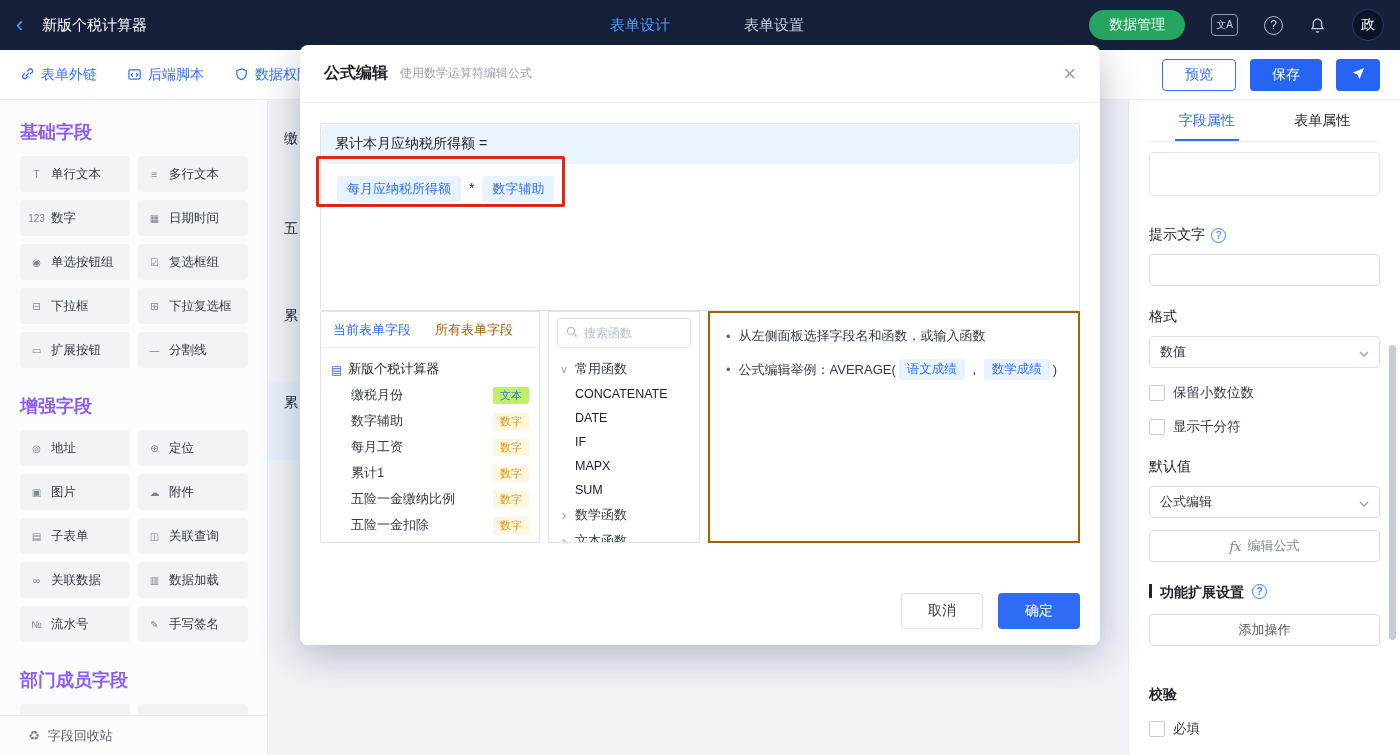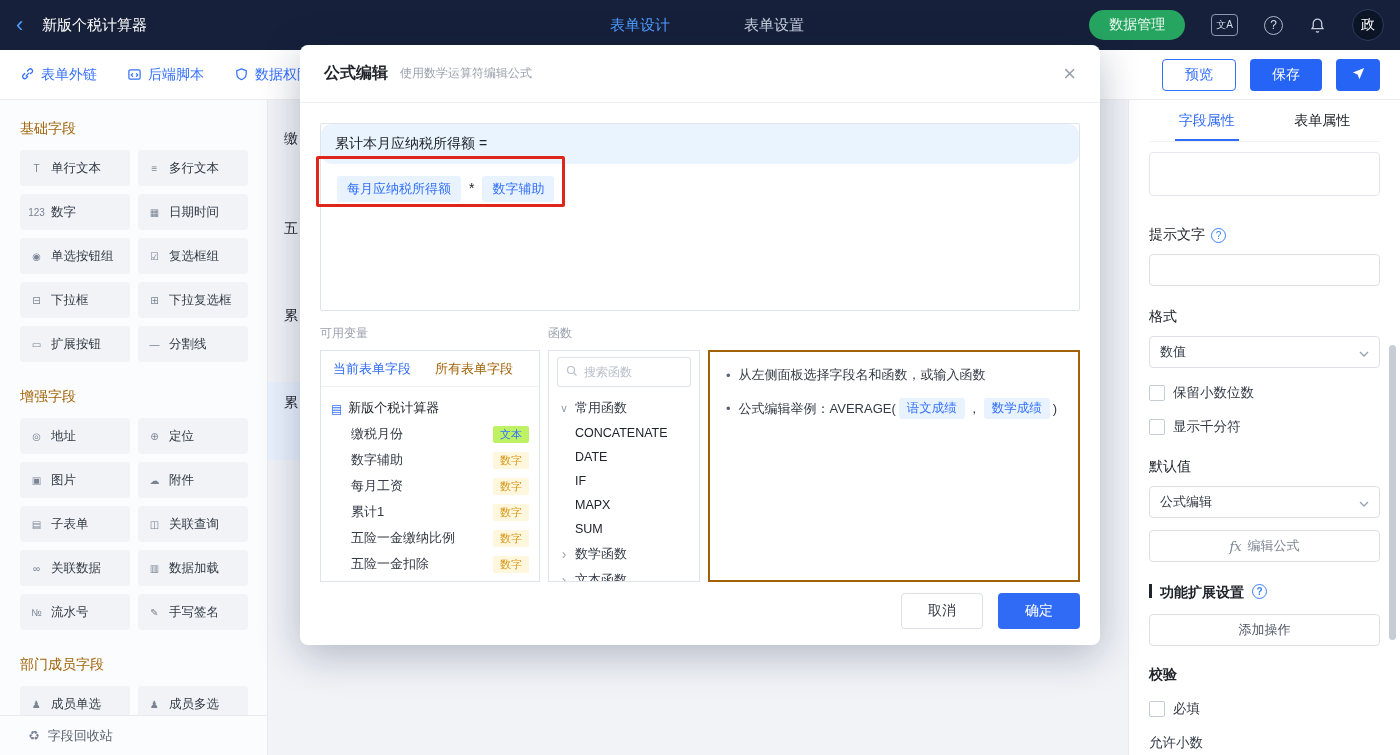--- a/index.html
+++ b/index.html
@@ -38,21 +38,21 @@
   .btn-outline-blue { height:32px; padding:0 22px; border:1px solid var(--accent,#3370ff);
     color:var(--accent,#3370ff); background:#fff; border-radius:4px; font-size:14px; cursor:pointer; }
   .btn-blue { height:32px; padding:0 22px; background:#2564f5; color:#fff; border:none;
     border-radius:4px; font-size:14px; cursor:pointer; }
   .btn-share { width:44px; height:32px; background:#2564f5; border:none; border-radius:4px;
     color:#fff; display:flex; align-items:center; justify-content:center; cursor:pointer; }
 
   
   .sidebar { position:absolute; top:100px; left:0; width:268px; height:655px; background:#fbfcfd;
     border-right:1px solid #e8eaee; padding:20px 20px 0; z-index:1; }
-  .side-section-title { font-size:14px; font-weight:normal; color:#a16207; margin-bottom:12px; }
+  .side-section-title { font-size:18px; font-weight:bold; color:#8b5cf6; margin-bottom:12px; }
   .side-section + .side-section { margin-top:26px; }
   .side-grid { display:grid; grid-template-columns:110px 110px; gap:8px; }
   .side-item { height:36px; background:#f1f3f6; border-radius:4px; display:flex; align-items:center;
     padding:0 8px; gap:6px; cursor:grab; }
   .side-item .ficon { font-size:10px; color:#7a8494; width:17px; text-align:center; flex:none; }
   .side-item .flabel { font-size:12.5px; color:#333a45; white-space:nowrap; }
   .side-recycle { position:absolute; bottom:0; left:0; width:267px; height:40px; background:#fbfcfd;
     border-top:1px solid #e8eaee; display:flex; align-items:center; padding:0 28px; gap:8px;
     color:#5a6372; font-size:13px; cursor:pointer; }
   .ricon::before { content:"♻"; font-size:13px; color:#7a8494; }
@@ -91,21 +91,21 @@
   .cb { width:16px; height:16px; border:1px solid #c6ccd6; border-radius:2px; background:#fff;
     display:inline-flex; align-items:center; justify-content:center; flex:none; }
   .pbtn { width:100%; height:32px; border:1px solid #dcdfe6; border-radius:4px; background:#fff;
     margin-top:12px; font-size:13px; display:flex; align-items:center; justify-content:center;
     gap:6px; cursor:pointer; color:#4e5665; }
   .pbtn.muted { color:#7d8694; }
   .fx { font-style:italic; font-family:"DejaVu Serif","Liberation Serif",serif; font-size:13px; }
   .pheader { margin-top:22px; display:flex; align-items:flex-start; gap:8px; font-size:14px;
     font-weight:bold; color:#20242b; }
   .pheader::before { content:""; width:3px; height:14px; background:#20242b; }
-  .pheader-plain { margin-top:20px; font-size:14px; font-weight:bold; color:#20242b; }
+  .pheader-plain { margin-top:40px; font-size:14px; font-weight:bold; color:#20242b; }
   .scrollbar-thumb { position:absolute; right:4px; top:345px; width:7px; height:295px;
     background:#c8cdd5; border-radius:4px; z-index:6; cursor:grab; }
 
   
   .modal { position:absolute; left:300px; top:45px; width:800px; height:600px; background:#fff;
     border-radius:8px; box-shadow:0 10px 40px rgba(15,25,60,0.28); z-index:10; }
   .modal-header { height:58px; display:flex; align-items:center; padding:0 24px;
     border-bottom:1px solid #eef0f3; }
   .modal-title { font-size:16px; font-weight:bold; color:#20242b; }
   .modal-sub { font-size:12px; color:#9aa1ad; margin-left:12px; }
@@ -459,24 +459,20 @@
       <div class="formula-content">
 
           <span class="token" data-kind="field">每月应纳税所得额</span>
 
           <span class="token" data-kind="op">*</span>
 
           <span class="token" data-kind="field">数字辅助</span>
         </div>
     </div>
 
-    <div class="panel-labels">
-      <span class="pl-vars">可用变量</span>
-      <span>函数</span>
-    </div>
 
     <div class="panels">
       <div class="vars-panel">
         <div class="vars-tabs">
           <span class="vars-tab active">当前表单字段</span>
           <span class="vars-tab">所有表单字段</span>
         </div>
         <div class="vars-tree">
           <div class="tree-root">
             <span class="doc-icon"></span>

